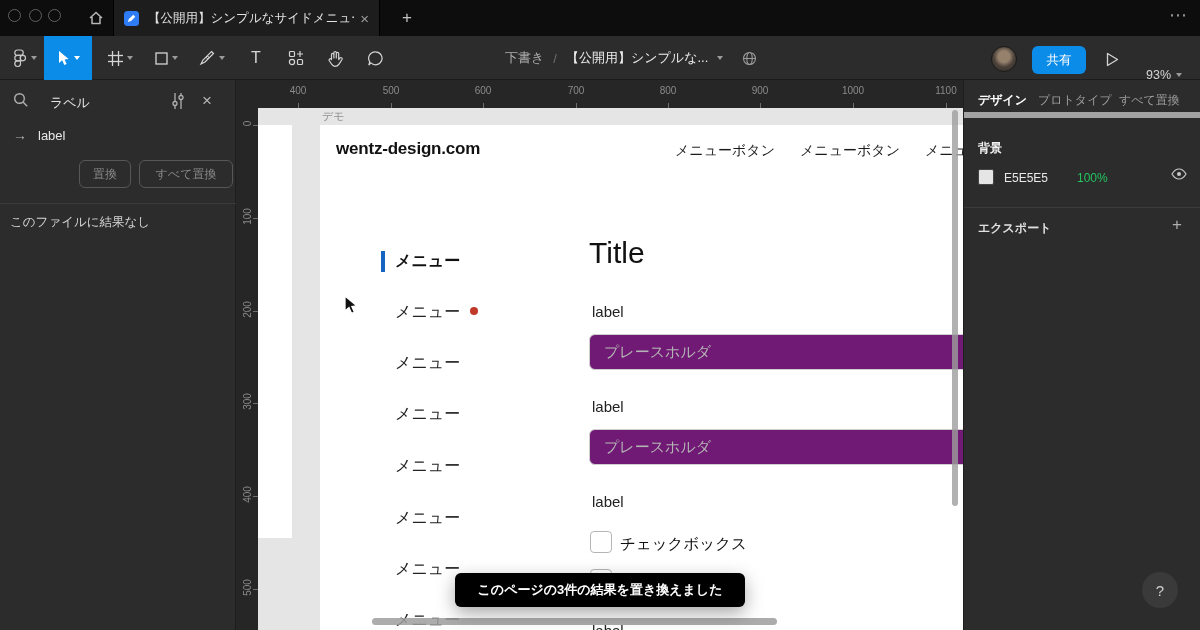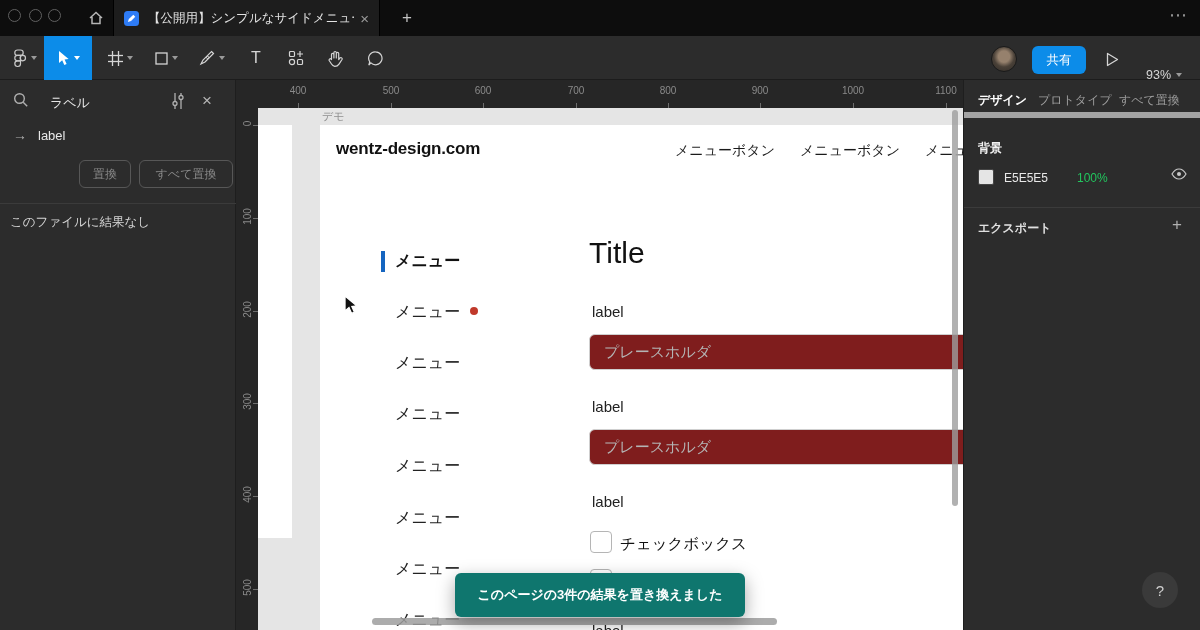--- a/index.html
+++ b/index.html
@@ -67,26 +67,26 @@
   .frame-label { position:absolute; left:64px; top:1px; font-size:11px; color:#8f8f8f; }
   .frame { position:absolute; left:62px; top:17px; width:643px; height:505px; background:#ffffff; }
   .site-logo { position:absolute; left:16px; top:14px; font-size:17px; font-weight:700; color:#111; letter-spacing:-0.2px; }
   .nav-btn { position:absolute; top:17px; font-size:14px; color:#1a1a1a; white-space:nowrap; }
   .menu-item { position:absolute; left:75px; font-size:16px; color:#222; white-space:nowrap; }
   .menu-item.active { font-weight:700; color:#111; }
   .active-bar { position:absolute; left:61px; top:126px; width:4px; height:21px; background:#1565c0; }
   .red-dot { position:absolute; left:150px; top:182px; width:8px; height:8px; border-radius:50%; background:#c0392b; }
   .d-title { position:absolute; left:269px; top:111px; font-size:30px; font-weight:500; color:#111; }
   .d-label { position:absolute; left:272px; top:0; font-size:15px; color:#222; }
-  .d-input { position:absolute; left:269px; width:400px; height:36px; background:#7f1d1d; border:1px solid #cfcfcf; border-radius:6px;
+  .d-input { position:absolute; left:269px; width:400px; height:36px; background:#701a75; border:1px solid #cfcfcf; border-radius:6px;
     display:flex; align-items:center; padding:0 14px; }
   .d-input .ph { font-size:15px; color:#b4b4b4; }
   .cbx { position:absolute; left:270px; width:22px; height:22px; background:#fff; border:1.5px solid #b5b5b5; border-radius:4px; }
   .cbx-label { position:absolute; left:300px; font-size:15.5px; color:#111; }
-  .toast { position:absolute; left:197px; top:465px; width:290px; height:44px; background:#0f766e; border-radius:6px;
+  .toast { position:absolute; left:197px; top:465px; width:290px; height:34px; background:#000000; border-radius:6px;
     display:flex; align-items:center; justify-content:center; color:#fff; font-size:13px; font-weight:700;
     box-shadow:0 6px 18px rgba(0,0,0,0.35); z-index:6; }
   .vscroll { position:absolute; left:694px; top:2px; width:6px; height:396px; background:#9e9e9e; border-radius:3px; opacity:.8; z-index:5; }
   .hscroll { position:absolute; left:114px; top:510px; width:405px; height:7px; background:#9e9e9e; border-radius:3.5px; opacity:.85; z-index:5; }
   .cursor { position:absolute; left:84px; top:186px; z-index:7; }
 
   
   .right-panel { position:absolute; left:963px; top:80px; width:237px; height:550px; background:#2c2c2c; border-left:1px solid #1e1e1e; }
   .insp-tabs { position:absolute; left:0; top:0; width:237px; height:38px; border-bottom:6px solid #a3a3a3; }
   .insp-tab { position:absolute; top:12px; font-size:12px; color:#9e9e9e; }
@@ -187,20 +187,33 @@
       <svg width="16" height="17" viewBox="0 0 16 17">
         <path d="M4.5 9 V4.5 a1.2 1.2 0 0 1 2.4 0 V8 M6.9 8 V2.7 a1.2 1.2 0 0 1 2.4 0 V8 M9.3 8 V3.6 a1.2 1.2 0 0 1 2.4 0 V9.5 M11.7 9.5 l1.3-1.6 a1.3 1.3 0 0 1 2 1.6 l-3 4.6 a5 5 0 0 1 -4.2 2.3 A5.3 5.3 0 0 1 4.5 14 L2.2 10.5 a1.25 1.25 0 0 1 2-1.4 L4.5 9.6" fill="none" stroke="#d5d5d5" stroke-width="1.2" stroke-linecap="round" stroke-linejoin="round"></path>
       </svg>
     </div>
     <div class="tool" style="left:358px; width:34px;">
       <svg width="17" height="17" viewBox="0 0 17 17">
         <path d="M8.5 1.8 a6.5 6.5 0 1 1 -4.6 11.1 L1.8 15.2 l0.9-3.4 A6.5 6.5 0 0 1 8.5 1.8 Z" fill="none" stroke="#d5d5d5" stroke-width="1.2"></path>
       </svg>
     </div>
 
+    <div class="bc">
+      <span class="proj">下書き</span>
+      <span class="sep">/</span>
+      <span class="file">【公開用】シンプルな...</span>
+      <span class="chev"></span>
+      <svg width="15" height="15" viewBox="0 0 15 15" style="margin-left:10px">
+        <g fill="none" stroke="#9a9a9a" stroke-width="1.1">
+          <circle cx="7.5" cy="7.5" r="6"></circle>
+            <ellipse cx="7.5" cy="7.5" rx="2.7" ry="6"></ellipse>
+            <line x1="1.5" y1="7.5" x2="13.5" y2="7.5"></line>
+        </g>
+      </svg>
+    </div>
   </div>
 
   <div class="avatar"></div>
   <div class="share-btn">共有</div>
   <div class="play-btn">
     <svg width="13" height="15" viewBox="0 0 13 15">
       <path d="M1.5 1.5 L11.5 7.5 L1.5 13.5 Z" fill="none" stroke="#d5d5d5" stroke-width="1.3" stroke-linejoin="round"></path>
     </svg>
   </div>
   <div class="zoom-ctl">

